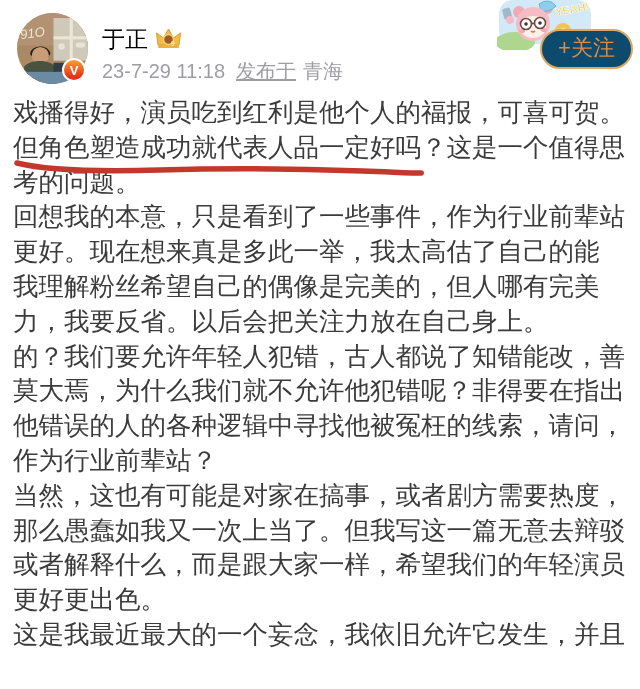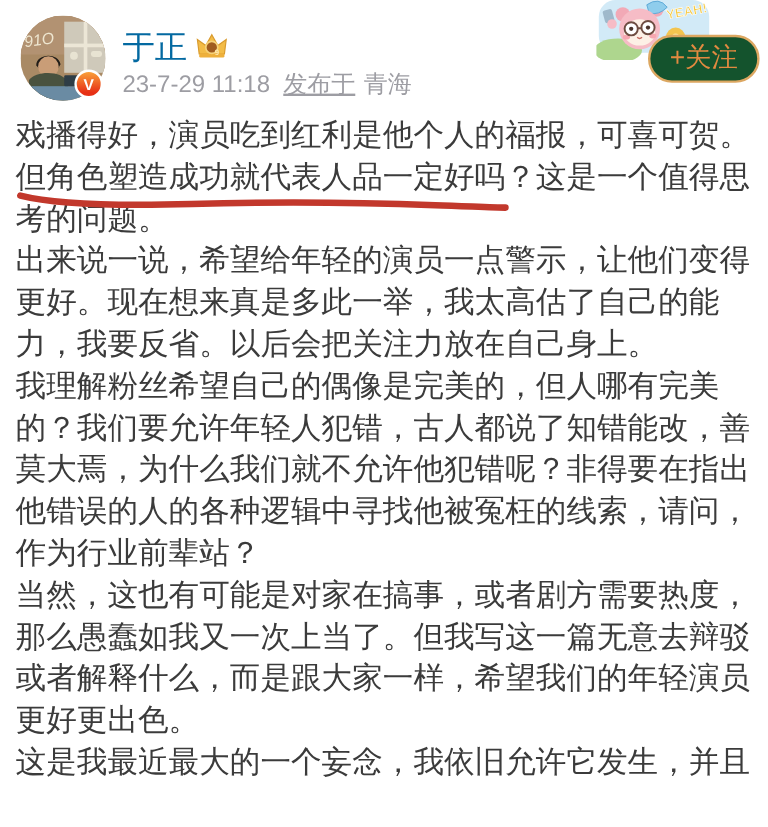--- a/index.html
+++ b/index.html
@@ -24,36 +24,36 @@
     background:linear-gradient(180deg,#f9a03a 0%,#e73015 85%);
     border:2px solid #ffffff;
     color:#ffffff; font-size:13px; font-weight:bold;
     display:flex; align-items:center; justify-content:center;
     line-height:1;
   }
 
   .user-block { position:absolute; left:102px; top:24px; }
   .name-row { display:flex; align-items:center; gap:7px; }
   .username {
-    color:#0369a1; font-size:27px; line-height:30px; cursor:pointer;
+    color:#000000; font-size:23px; line-height:30px; cursor:pointer;
   }
   .crown-badge { width:27px; height:24px; display:block; }
 
   .meta-row {
     position:absolute; left:102px; top:59px;
     color:#9d9da3; font-size:20px; line-height:24px; white-space:nowrap;
   }
   .meta-row .meta-time { margin-right:11px; }
   .meta-row .meta-label { margin-right:7px;text-decoration:underline; }
 
   .mascot { position:absolute; left:497px; top:0; width:100px; height:50px; }
 
   .follow-btn {
     position:absolute; left:540px; top:29px; width:93px; height:40px;
-    background:#14532d; border:2px solid #dca761; border-radius:21px;
+    background:#0c4a6e; border:2px solid #dca761; border-radius:21px;
     color:#e28a40; font-size:22px; line-height:1;
     font-family:"Liberation Sans", sans-serif;
     display:flex; align-items:center; justify-content:center;
     cursor:pointer; padding:0 0 2px 0; box-sizing:border-box;
   }
 
   
   .content {
     position:absolute; left:13px; top:98px; width:620px;
     color:#3b3b3b; font-size:25.5px; line-height:34.8px;
@@ -132,24 +132,24 @@
 
     <button class="follow-btn">+关注</button>
   </div>
 
   <div class="content">
       <div class="tline"><span>戏播得好，演员吃到红利是他个人的福报，可喜可贺。</span></div>
       <div class="tline"><span class="underlined">但角色塑造成功就代表人品一定好吗？<svg class="uline-svg" viewBox="0 0 420 16" preserveAspectRatio="none">
     <path d="M 6 3 C 30 9, 80 12, 150 10 C 220 8, 300 9, 355 11 C 385 12, 405 13, 414 13" fill="none" stroke="#c2382c" stroke-width="5.5" stroke-linecap="round"></path>
   </svg></span><span>这是一个值得思</span></div>
       <div class="tline"><span>考的问题。</span></div>
-      <div class="tline"><span>出来说一说，希望给年轻的演员一点警示，让他们变得</span></div>
+      <div class="tline"><span>回想我的本意，只是看到了一些事件，作为行业前辈站</span></div>
       <div class="tline"><span>更好。现在想来真是多此一举，我太高估了自己的能</span></div>
+      <div class="tline"><span>我理解粉丝希望自己的偶像是完美的，但人哪有完美</span></div>
       <div class="tline"><span>力，我要反省。以后会把关注力放在自己身上。</span></div>
-      <div class="tline"><span>我理解粉丝希望自己的偶像是完美的，但人哪有完美</span></div>
       <div class="tline"><span>的？我们要允许年轻人犯错，古人都说了知错能改，善</span></div>
       <div class="tline"><span>莫大焉，为什么我们就不允许他犯错呢？非得要在指出</span></div>
       <div class="tline"><span>他错误的人的各种逻辑中寻找他被冤枉的线索，请问，</span></div>
       <div class="tline"><span>作为行业前辈站？</span></div>
       <div class="tline"><span>当然，这也有可能是对家在搞事，或者剧方需要热度，</span></div>
       <div class="tline"><span>那么愚蠢如我又一次上当了。但我写这一篇无意去辩驳</span></div>
       <div class="tline"><span>或者解释什么，而是跟大家一样，希望我们的年轻演员</span></div>
       <div class="tline"><span>更好更出色。</span></div>
       <div class="tline"><span>这是我最近最大的一个妄念，我依旧允许它发生，并且</span></div>
     </div>

